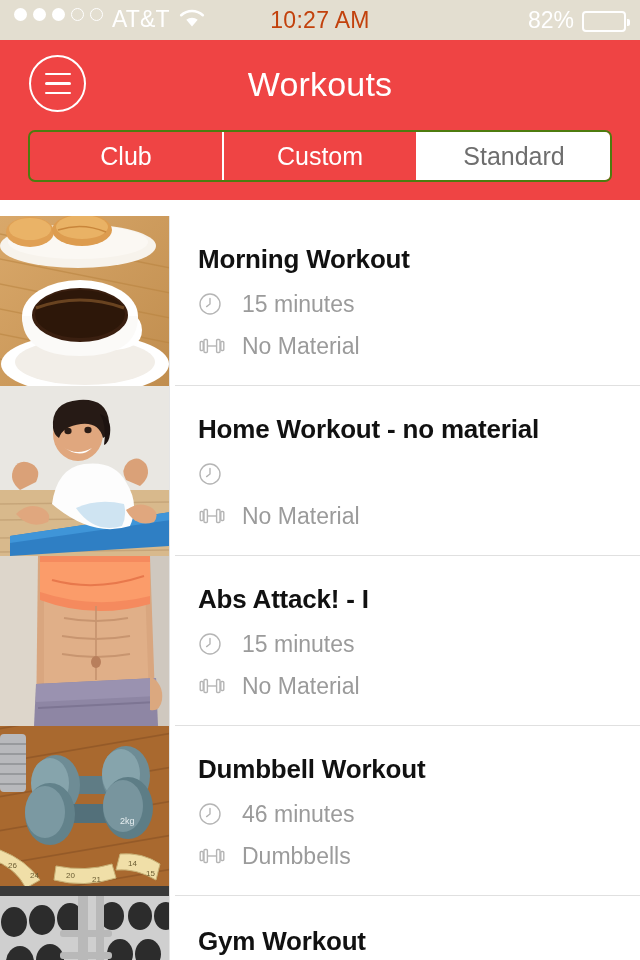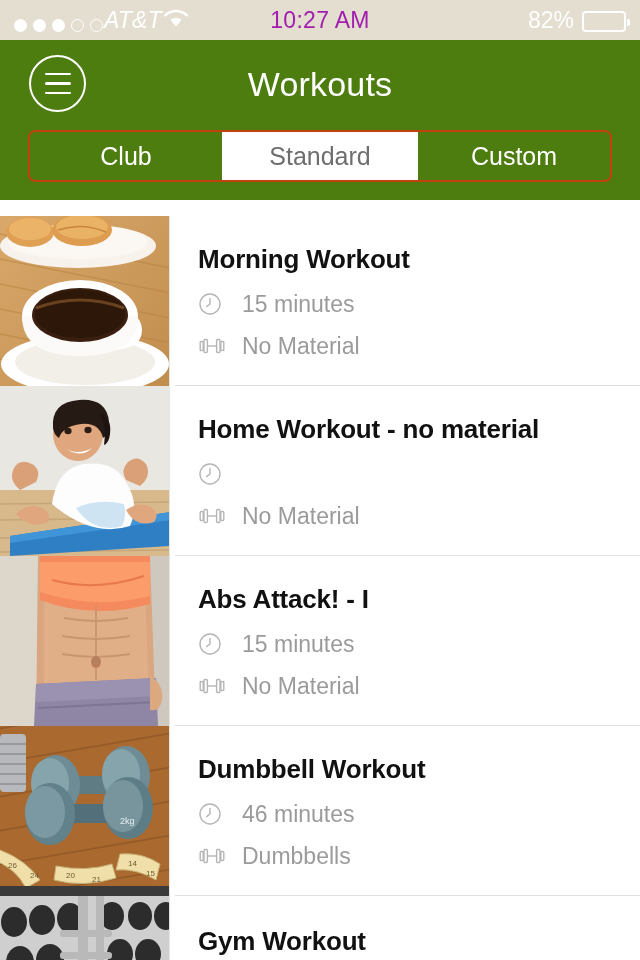--- a/index.html
+++ b/index.html
@@ -30,24 +30,23 @@
     width: 640px;
     height: 40px;
     background: #e3ded0;
     display: flex;
     align-items: center;
     box-sizing: border-box;
     padding: 0 14px;
   }
   .status-left {
     display: flex;
-    align-items: flex-end;
-    gap: 1px;
+    align-items: flex-start;
+    gap: 9px;
     flex: 0 0 auto;
-    font-style: italic;
   }
   .signal-dots {
     display: flex;
     align-items: center;
     gap: 6px;
   }
   .dot {
     width: 13px;
     height: 13px;
     border-radius: 50%;
@@ -63,21 +62,21 @@
   }
   .wifi-icon { display: block; }
 
   .status-center {
     position: absolute;
     left: 0; right: 0;
     text-align: center;
     pointer-events: none;
   }
   .clock-text {
-    color: #a21caf;
+    color: #c2410c;
     font-size: 23px;
     line-height: 1;
     letter-spacing: 0.3px;
   }
 
   .status-right {
     margin-left: auto;
     display: flex;
     align-items: flex-end;
     gap: 8px;
@@ -111,21 +110,21 @@
     background: #ffffff;
     border-radius: 1px;
   }
 
   
   .nav-header {
     position: absolute;
     top: 40px; left: 0;
     width: 640px;
     height: 160px;
-    background: #4d7c0f;
+    background: #ef4444;
   }
   .menu-button {
     position: absolute;
     left: 29px;
     top: 15px;
     width: 57px;
     height: 57px;
     border: 2.5px solid #ffffff;
     border-radius: 50%;
     box-sizing: border-box;
@@ -155,21 +154,21 @@
     letter-spacing: 0.2px;
   }
 
   
   .segmented {
     position: absolute;
     left: 28px;
     top: 90px;
     width: 584px;
     height: 52px;
-    border: 2px solid #c2410c;
+    border: 2px solid #4d7c0f;
     border-radius: 7px;
     box-sizing: border-box;
     display: flex;
     overflow: hidden;
     background: transparent;
   }
   .segment {
     flex: 1 1 0;
     display: flex;
     align-items: center;
@@ -301,22 +300,22 @@
   <div class="nav-header">
     <div class="menu-button">
       <span class="menu-bar"></span>
       <span class="menu-bar"></span>
       <span class="menu-bar"></span>
     </div>
     <div class="nav-title">Workouts</div>
 
     <div class="segmented">
       <div class="segment">Club</div>
+      <div class="segment">Custom</div>
       <div class="segment selected">Standard</div>
-      <div class="segment">Custom</div>
     </div>
   </div>
 
   <div class="list">
 
     <div class="row">
       <div class="thumb">
         <svg viewBox="0 0 170 170" preserveAspectRatio="xMidYMid slice">
           <defs>
             <linearGradient id="wood1" x1="0" y1="0" x2="1" y2="1">

